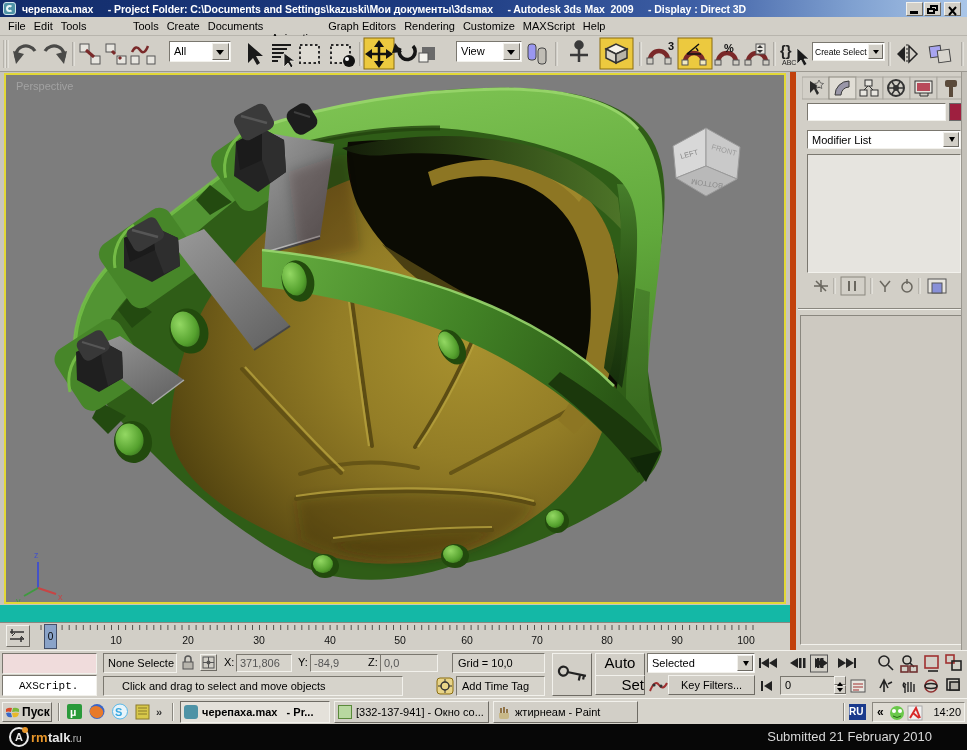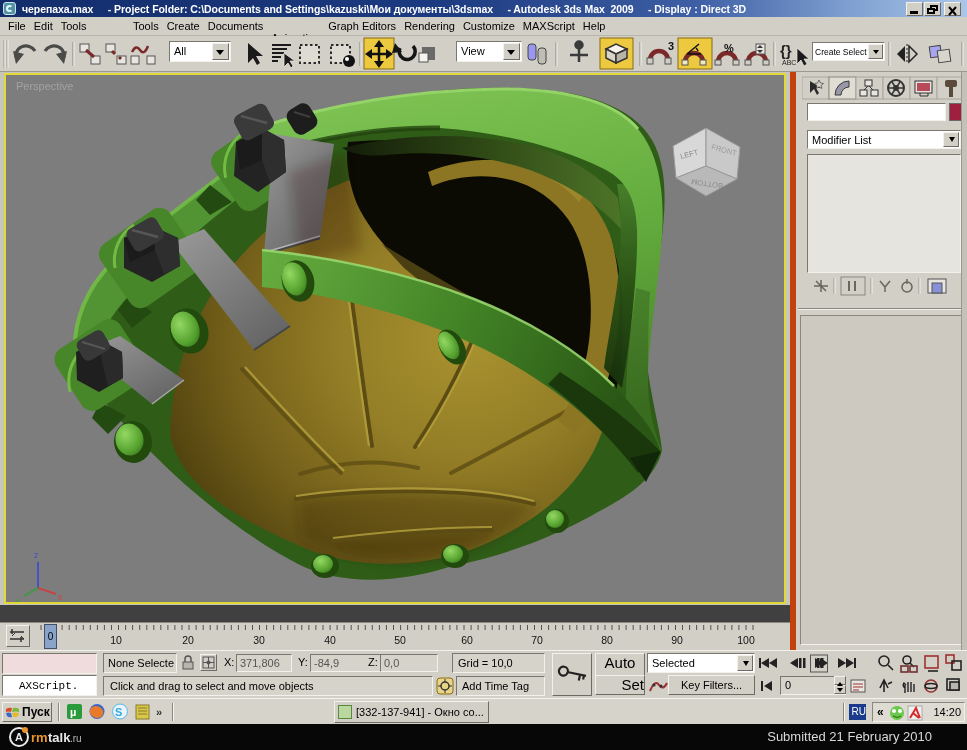--- a/index.html
+++ b/index.html
@@ -1,17 +1,17 @@
 <!DOCTYPE html>
 <html><head><meta charset="utf-8">
 <style>
 *{margin:0;padding:0;box-sizing:border-box}
 html,body{width:967px;height:750px;overflow:hidden;background:#000}
 body{font-family:"Liberation Sans",sans-serif;position:relative}
-#root{position:absolute;left:0;top:0;width:967px;height:750px;background:#404040}
+#root{position:absolute;left:0;top:0;width:967px;height:750px;background:#14b8a6}
 .abs{position:absolute}
 .btn{background:#d2cfc7;border:1px solid;border-color:#f2f1ec #6e6b64 #6e6b64 #f2f1ec}
 .sunk{background:#d6d3cb;border:1px solid;border-color:#7a776f #f2f1ec #f2f1ec #7a776f}
 .t11{font-size:11px;color:#000}
 .sep{width:2px;border-left:1px solid #8a877f;border-right:1px solid #f4f3ee}
 </style></head>
 <body>
 <div id="root">
 
 <div class="abs" style="left:0;top:0;width:967px;height:17px;background:linear-gradient(90deg,#132d6b 0%,#1c3a80 45%,#3e5fa5 72%,#7fa0d0 88%,#aac6e8 100%)">
@@ -517,21 +517,21 @@
         <path d="M6.5,1 V12 M1,6.5 H12" stroke="#555"></path>
         <circle cx="6.5" cy="6.5" r="2" fill="#555"></circle>
       </svg>
  <div class="abs t11" style="left:224px;top:5px">X:</div>
  <div class="abs sunk" style="left:236px;top:3px;width:56px;height:18px;background:#d6d3cb;font-size:11px;line-height:16px;padding-left:3px;color:#555">371,806</div>
  <div class="abs t11" style="left:298px;top:5px">Y:</div>
  <div class="abs sunk" style="left:310px;top:3px;width:72px;height:18px;background:#d6d3cb;font-size:11px;line-height:16px;padding-left:3px;color:#555">-84,9</div>
  <div class="abs t11" style="left:368px;top:5px">Z:</div>
  <div class="abs sunk" style="left:380px;top:3px;width:58px;height:18px;background:#d6d3cb;font-size:11px;line-height:16px;padding-left:3px;color:#555">0,0</div>
  <div class="abs sunk" style="left:452px;top:2px;width:93px;height:20px;font-size:11px;line-height:18px;padding-left:5px;background:#d6d3cb">Grid = 10,0</div>
- <div class="abs sunk" style="left:103px;top:25px;width:330px;height:20px;font-size:11px;line-height:18px;padding-left:6px;background:#d6d3cb">Click and drag to select and move objects</div>
+ <div class="abs sunk" style="left:103px;top:25px;width:300px;height:20px;font-size:11px;line-height:18px;padding-left:18px;background:#d6d3cb">Click and drag to select and move objects</div>
  <svg class="abs" style="left:436px;top:26px" width="18" height="18" viewBox="0 0 18 18">
         <rect x="1" y="1" width="16" height="16" rx="3" fill="#e8d488" stroke="#8a6d10"></rect>
         <circle cx="9" cy="9" r="4" fill="none" stroke="#333" stroke-width="1.5"></circle>
         <path d="M9,5 V2 M9,13 v3 M5,9 H2 M13,9 h3" stroke="#333"></path>
       </svg>
  <div class="abs sunk" style="left:456px;top:25px;width:89px;height:20px;font-size:11px;line-height:18px;padding-left:5px;background:#d6d3cb">Add Time Tag</div>
 
  <div class="abs btn" style="left:552px;top:2px;width:40px;height:43px"></div>
  <svg class="abs" style="left:556px;top:13px" width="34" height="20" viewBox="0 0 34 20">
         <g transform="rotate(12 16 10)">
@@ -640,26 +640,37 @@
         <text x="4" y="13" font-size="11" fill="#fff" font-weight="bold">µ</text>
   <circle cx="31" cy="8.5" r="7.5" fill="#3a66c8"></circle>
         <path d="M26,4 q6,-3 10,2 q3,4 -1,8 q-6,3 -10,-2 q-3,-5 1,-8" fill="#e87a2a"></path>
   <circle cx="54" cy="8.5" r="7.5" fill="#e8f4fa" stroke="#58b8e8"></circle>
         <text x="49" y="13" font-size="11" fill="#38a8e0" font-weight="bold">S</text>
   <rect x="70" y="2" width="13" height="14" fill="#d8c84a" stroke="#8a7a2a"></rect>
         <path d="M72,5 h9 M72,8 h9 M72,11 h9" stroke="#8a7a2a"></path>
   <text x="90" y="13" font-size="11" font-weight="bold" fill="#333">»</text>
  </svg>
  <div class="abs sep" style="left:172px;top:4px;height:18px"></div>
+ <div class="abs" style="left:180px;top:2px;width:150px;height:22px;background:#e4e1da;border:1px solid;border-color:#6e6b64 #f2f1ec #f2f1ec #6e6b64">
+  <div class="abs" style="left:3px;top:3px;width:14px;height:14px;background:#4e93a6;border-radius:3px"></div>
+  <div class="abs" style="left:21px;top:4px;font-size:11px;font-weight:bold;white-space:nowrap;overflow:hidden;width:124px">черепаха.max&nbsp;&nbsp; - Pr...</div>
+ </div>
  <div class="abs btn" style="left:334px;top:2px;width:155px;height:22px">
   <div class="abs" style="left:3px;top:3px;width:14px;height:14px;background:#b8d8a0;border:1px solid #5a8a3a"></div>
   <div class="abs" style="left:21px;top:4px;font-size:11px;white-space:nowrap;overflow:hidden;width:128px">[332-137-941] - Окно со...</div>
  </div>
+ <div class="abs btn" style="left:493px;top:2px;width:145px;height:22px">
+  <svg class="abs" style="left:3px;top:3px" width="14" height="14" viewBox="0 0 14 14">
+          <path d="M2,8 h10 v4 a2,2 0 0 1 -2,2 h-6 a2,2 0 0 1 -2,-2 Z" fill="#c8b888"></path>
+          <path d="M4,8 V3 M7,8 V2 M10,8 V4" stroke="#8a6a3a" stroke-width="1.8"></path>
+        </svg>
+  <div class="abs" style="left:21px;top:4px;font-size:11px;white-space:nowrap;overflow:hidden;width:118px">жтирнеам - Paint</div>
+ </div>
  <div class="abs sep" style="left:843px;top:4px;height:18px"></div>
- <div class="abs" style="left:849px;top:5px;width:17px;height:16px;background:#1a3a8c;color:#fff;font-size:10px;font-weight:normal;text-align:right;line-height:15px">RU</div>
+ <div class="abs" style="left:849px;top:5px;width:17px;height:16px;background:#1a3a8c;color:#fff;font-size:10px;font-weight:bold;text-align:left;line-height:15px">RU</div>
  <div class="abs" style="left:872px;top:3px;width:93px;height:20px;background:#dedbd3;border:1px solid;border-color:#8a877f #f2f1ec #f2f1ec #8a877f">
   <span style="position:absolute;left:4px;top:2px;font-size:12px;font-weight:bold">«</span>
   <svg class="abs" style="left:16px;top:2px" width="34" height="16" viewBox="0 0 34 16">
    <circle cx="8" cy="8" r="7" fill="#6ac84a"></circle>
           <circle cx="5" cy="6" r="2" fill="#fff"></circle>
           <circle cx="11" cy="6" r="2" fill="#fff"></circle>
           <path d="M4,11 q4,3 8,0" stroke="#2a6a1a" fill="none"></path>
    <rect x="19" y="1" width="14" height="14" fill="#f0f0f0" stroke="#aaa"></rect>
           <path d="M21,13 L27,3 L31,13 M24,8 l6,5" stroke="#d82a2a" stroke-width="2" fill="none"></path>
   </svg>

